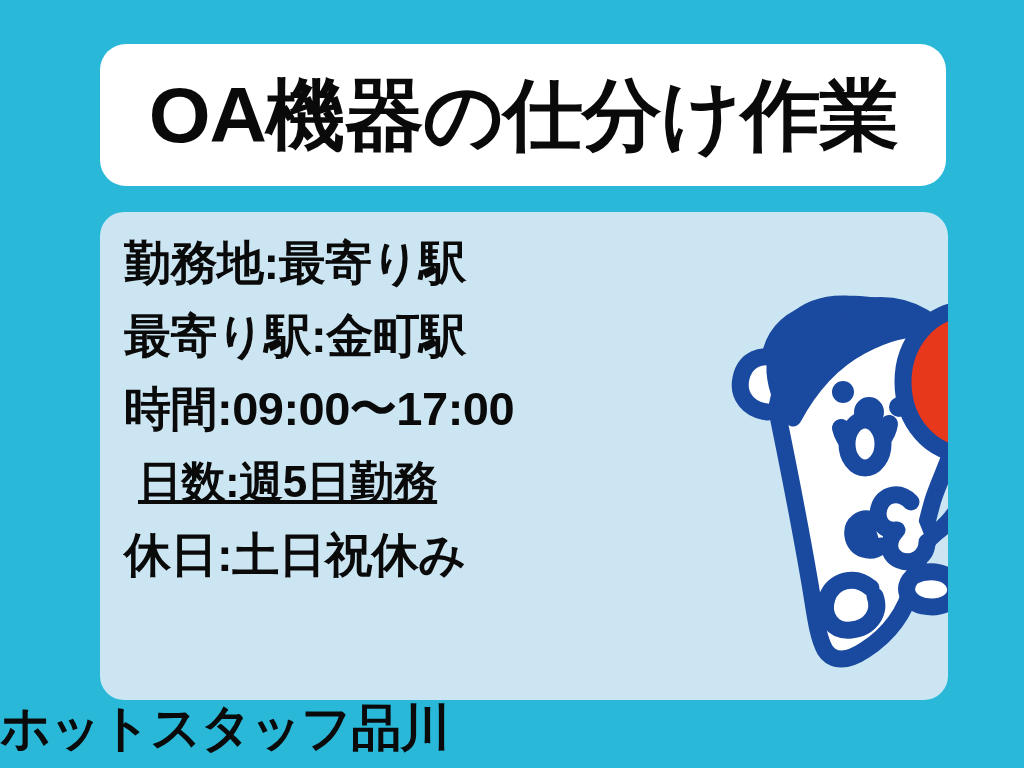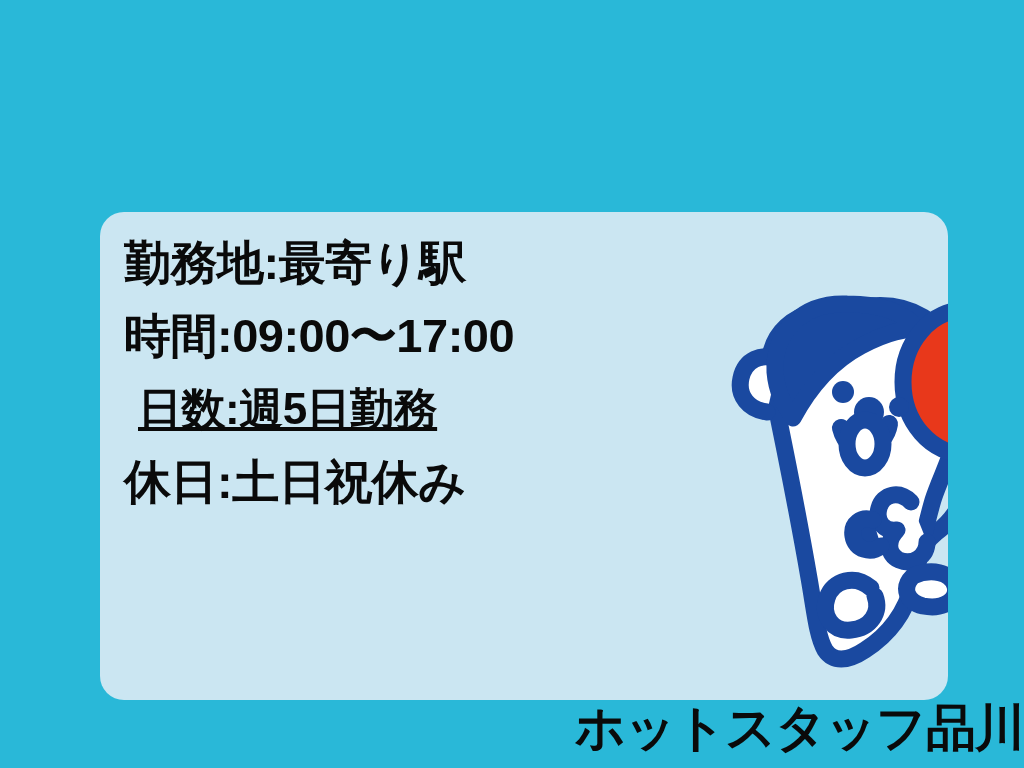--- a/index.html
+++ b/index.html
@@ -91,39 +91,43 @@
     height: 460px;
     z-index: 2;
   }
 
   
   #footer-text {
     position: absolute;
     left: 0;
     top: 703px;
     width: 1024px;
-    text-align: right;
+    text-align: left;
     font-size: 50px;
     line-height: 1;
     font-weight: 700;
     color: #0a0a0a;
     white-space: nowrap;
     letter-spacing: -1px;
   }
 </style>
 </head>
 <body>
 
 <div id="poster">
 
+  <div id="title-card">
+    <div id="title-text">OA機器の仕分け作業</div>
+  </div>
 
   <div id="info-panel">
 
     <div id="info-list">
       <div class="info-line">勤務地:最寄り駅</div>
+      <div class="info-line">最寄り駅:金町駅</div>
       <div class="info-line">時間:09:00〜17:00</div>
       <div class="info-line indent">日数:週5日勤務</div>
       <div class="info-line">休日:土日祝休み</div>
     </div>
 
     <svg id="mascot" viewBox="0 0 380 460">
       <g fill="none" stroke="#1a49a0" stroke-width="17" stroke-linecap="round" stroke-linejoin="round">
 
         <path d="M292 198 C 300 250, 288 280, 262 300 C 240 318, 238 340, 250 352"></path>
 

